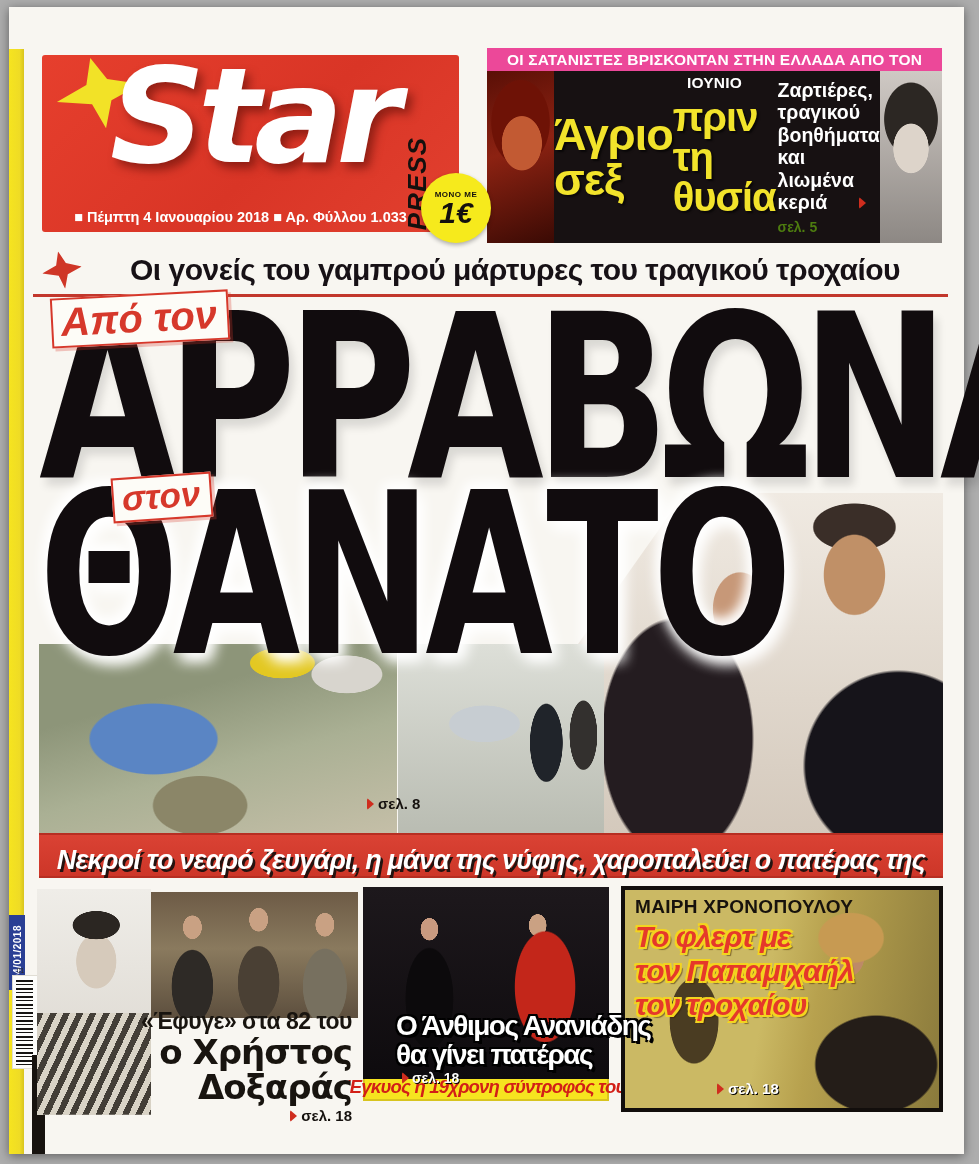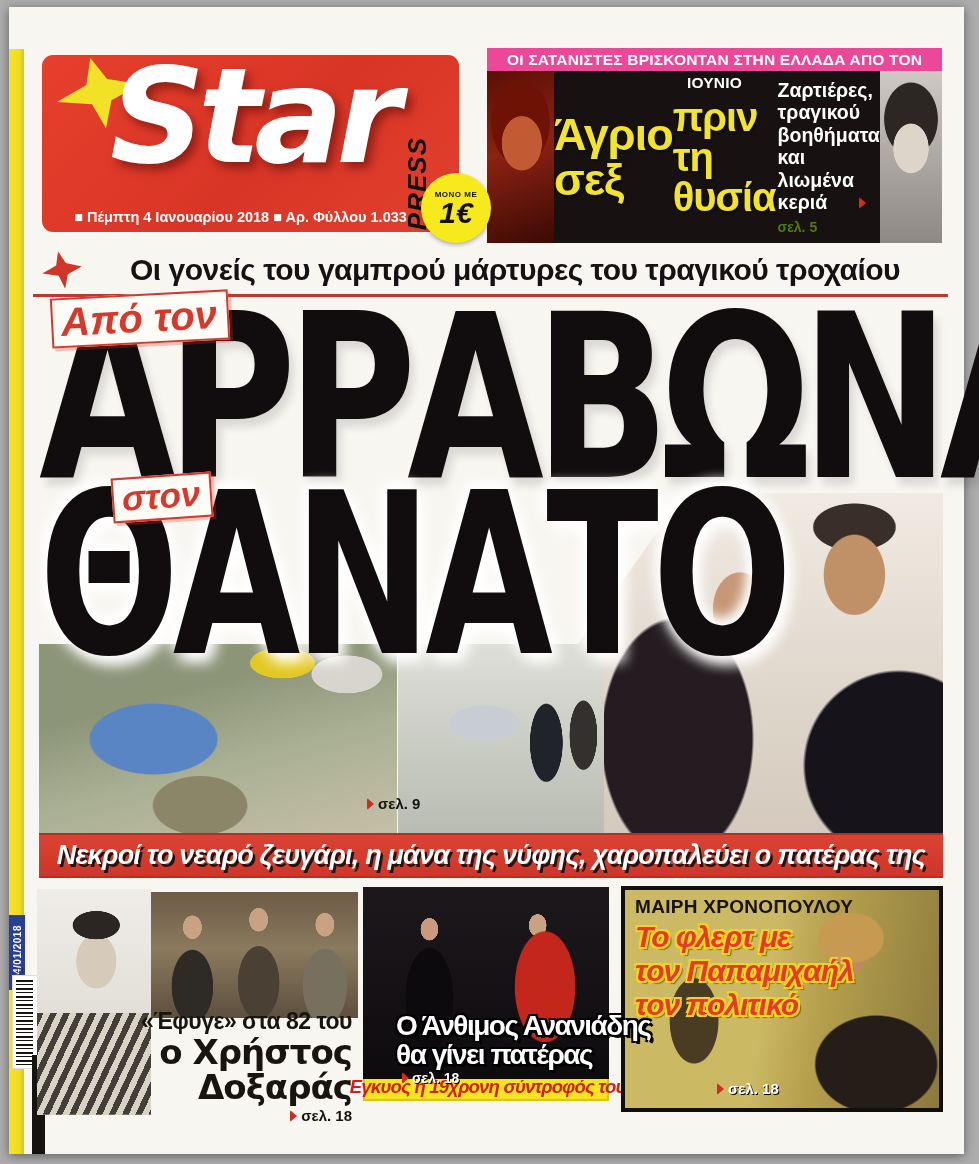--- a/index.html
+++ b/index.html
@@ -12,21 +12,21 @@
   .edge-yellow{left:0;top:42px;width:15px;height:1105px;background:linear-gradient(90deg,#f6e41f,#efdc25 70%,#d8c41e);}
   .edge-blue{left:0;top:908px;width:16px;height:75px;background:#2a3f94;display:flex;align-items:center;justify-content:center;}
   .edge-blue span{writing-mode:vertical-rl;transform:rotate(180deg);color:#fff;font-size:10px;font-weight:bold;letter-spacing:.5px;}
   .barcode{left:3px;top:968px;width:32px;height:94px;background:#fdfdfb;border:1px solid #e0ddd4;}
   .barcode .bars{position:absolute;left:3px;top:4px;width:17px;height:85px;background:repeating-linear-gradient(180deg,#151311 0 2px,transparent 2px 4px,#151311 4px 5px,transparent 5px 8px);}
   .barcode .bc-num{position:absolute;right:-1px;top:4px;writing-mode:vertical-rl;transform:rotate(180deg);font-size:6.5px;color:#2b2824;letter-spacing:.4px;}
   .barcode .bc-top{position:absolute;left:4px;top:-9px;font-size:6.5px;color:#2b2824;}
   .edge-black{left:23px;top:1048px;width:13px;height:99px;background:#17130f;}
 
   
-  .masthead{left:33px;top:48px;width:417px;height:177px;background:linear-gradient(135deg,#e63f2d,#d93526 55%,#e2402f);border-radius:11px;}
+  .masthead{left:33px;top:48px;width:417px;height:177px;background:linear-gradient(135deg,#e63f2d,#d93526 55%,#e2402f);border-radius:3px;}
   .star-icon{position:absolute;left:14px;top:2px;width:86px;height:72px;background:#f2e227;clip-path:polygon(50% 0,63% 34%,100% 52%,62% 64%,48% 100%,39% 63%,0 48%,38% 35%);transform:rotate(-14deg);filter:drop-shadow(2px 3px 2px rgba(90,10,5,.5));}
   .logo-star{position:absolute;left:68px;top:-16px;font-size:132px;font-weight:bold;font-style:italic;color:#fff;letter-spacing:-7px;font-family:"DejaVu Sans",sans-serif;text-shadow:5px 6px 10px rgba(70,5,0,.5);}
   .logo-press{position:absolute;right:26px;top:82px;writing-mode:vertical-rl;transform:rotate(180deg);font-size:26px;font-weight:bold;font-style:italic;color:#14100e;letter-spacing:1px;}
   .dateline{position:absolute;left:0;right:20px;bottom:7px;text-align:center;color:#fff;font-size:14.5px;font-weight:bold;}
   .price-circle{left:412px;top:166px;width:70px;height:70px;border-radius:50%;background:#f6ea1c;z-index:6;display:flex;flex-direction:column;align-items:center;justify-content:center;box-shadow:0 2px 4px rgba(0,0,0,.3);}
   .price-label{font-size:8px;font-weight:bold;color:#14100e;letter-spacing:.5px;}
   .price-val{font-size:30px;font-weight:bold;color:#14100e;line-height:.9;font-style:italic;}
 
   
   .satan{left:478px;top:41px;width:455px;height:195px;background:#171112;}
@@ -72,21 +72,21 @@
   .crash2{left:389px;top:637px;width:206px;height:190px;background:
     radial-gradient(ellipse 58px 30px at 42% 42%,#c7cdd2 60%,transparent 62%),
     radial-gradient(ellipse 26px 62px at 72% 52%,#20242a 62%,transparent 64%),
     radial-gradient(ellipse 22px 55px at 90% 48%,#33302e 62%,transparent 64%),
     linear-gradient(#dddfd8,#b9bcb2);}
   .pageref{display:flex;align-items:center;gap:4px;font-size:15px;font-weight:bold;color:#15110e;z-index:4;}
   .ref-arrow{width:0;height:0;border-left:7px solid #cf2d1e;border-top:6px solid transparent;border-bottom:6px solid transparent;border-radius:2px;}
   .pageref4{left:358px;top:788px;}
 
   
-  .banner{left:30px;top:826px;width:904px;height:45px;background:linear-gradient(#da4234,#cd3628);z-index:3;display:flex;align-items:center;justify-content:center;border-top:2px solid #b72e22;border-bottom:2px solid #b72e22;}
+  .banner{left:30px;top:826px;width:904px;height:45px;background:linear-gradient(#da4234,#cd3628);z-index:3;display:flex;align-items:flex-end;justify-content:center;border-top:2px solid #b72e22;border-bottom:2px solid #b72e22;}
   .banner span{color:#fff;font-size:27px;font-weight:bold;font-style:italic;letter-spacing:-.8px;text-shadow:2.5px 2.5px 0 #241310;white-space:nowrap;}
 
   
   .bl-portrait{left:28px;top:882px;width:114px;height:226px;background:
     radial-gradient(ellipse 40px 24px at 52% 16%,#2b2622 58%,transparent 60%),
     radial-gradient(ellipse 34px 46px at 52% 32%,#d6cabb 58%,transparent 60%),
     radial-gradient(ellipse 30px 8px at 52% 28%,#1d1a17 60%,transparent 62%),
     repeating-linear-gradient(115deg,rgba(40,35,28,.85) 0 6px,rgba(216,210,196,.85) 6px 12px),
     linear-gradient(#efede8,#d8d3cb);background-size:100% 100%,100% 100%,100% 100%,100% 45%,100% 100%;background-position:0 0,0 0,0 0,0 100%,0 0;background-repeat:no-repeat;}
   .bl-group{left:142px;top:885px;width:207px;height:126px;background:
@@ -181,21 +181,21 @@
     <div class="abs tag tag1">Από τον</div>
     <div class="abs hl hl1">ΑΡΡΑΒΩΝΑ</div>
     <div class="abs tag tag2">στον</div>
     <div class="abs hl hl2">ΘΑΝΑΤΟ</div>
 
     <div class="abs photo couple-photo"></div>
     <div class="abs photo crash1"></div>
     <div class="abs photo crash2"></div>
     <div class="abs pageref pageref4">
       <span class="ref-arrow"></span>
-      <span>σελ. 9</span>
+      <span>σελ. 8</span>
     </div>
 
     <div class="abs banner">
       <span>Νεκροί το νεαρό ζευγάρι, η μάνα της νύφης, χαροπαλεύει ο πατέρας της</span>
     </div>
 
     <section>
       <div class="abs photo bl-portrait"></div>
       <div class="abs photo bl-group"></div>
       <div class="abs bl-text">
@@ -224,21 +224,21 @@
         <span>Έγκυος η 19χρονη σύντροφός του</span>
       </div>
     </section>
 
     <section class="abs br-box">
       <div class="br-photo">
         <div class="br-kicker">ΜΑΙΡΗ ΧΡΟΝΟΠΟΥΛΟΥ</div>
         <div class="br-lines">
           <div>Το φλερτ με</div>
           <div>τον Παπαμιχαήλ</div>
-          <div>τον πολιτικό</div>
+          <div>τον τροχαίου</div>
         </div>
         <div class="pageref br-ref">
           <span class="ref-arrow"></span>
           <span>σελ. 18</span>
         </div>
       </div>
     </section>
 
   </div>
 </div>

